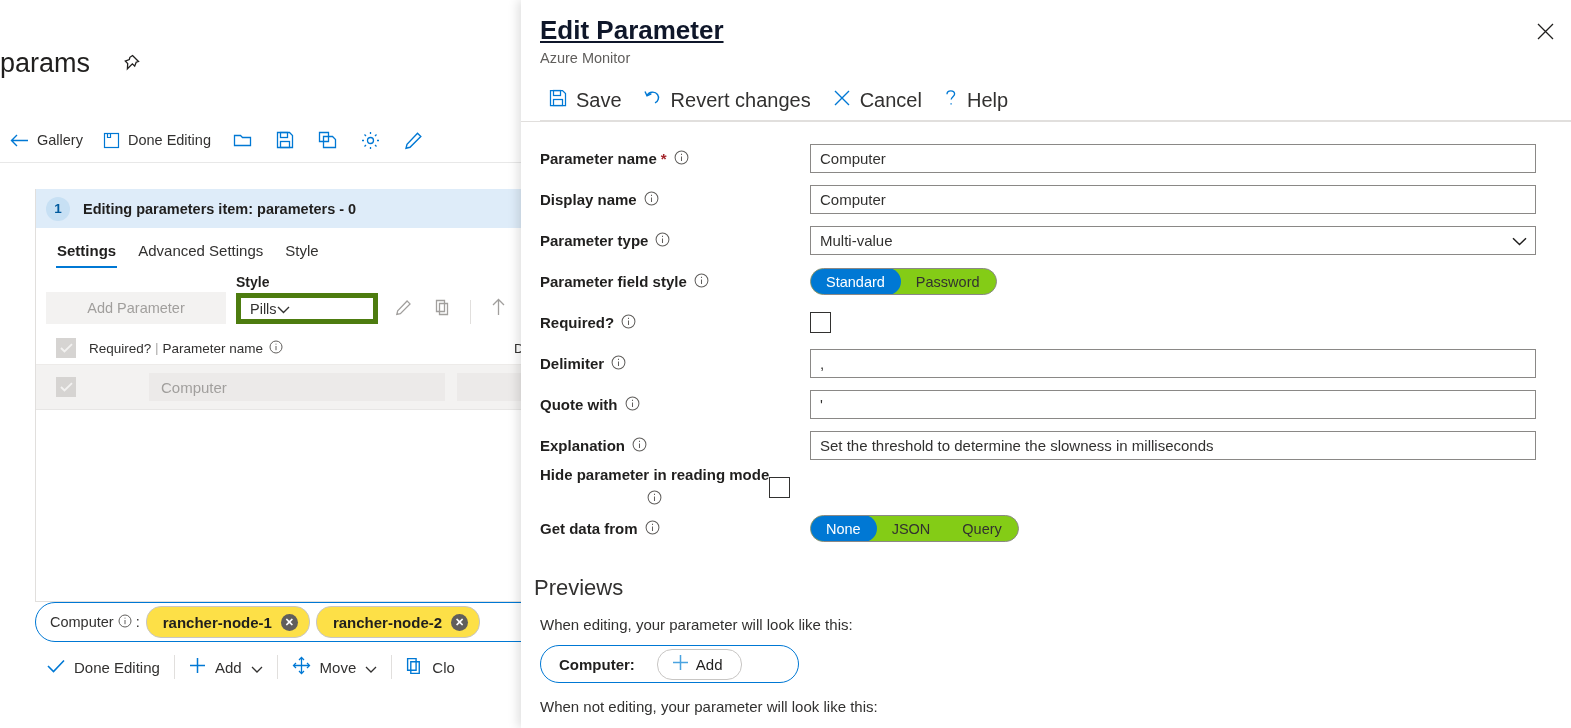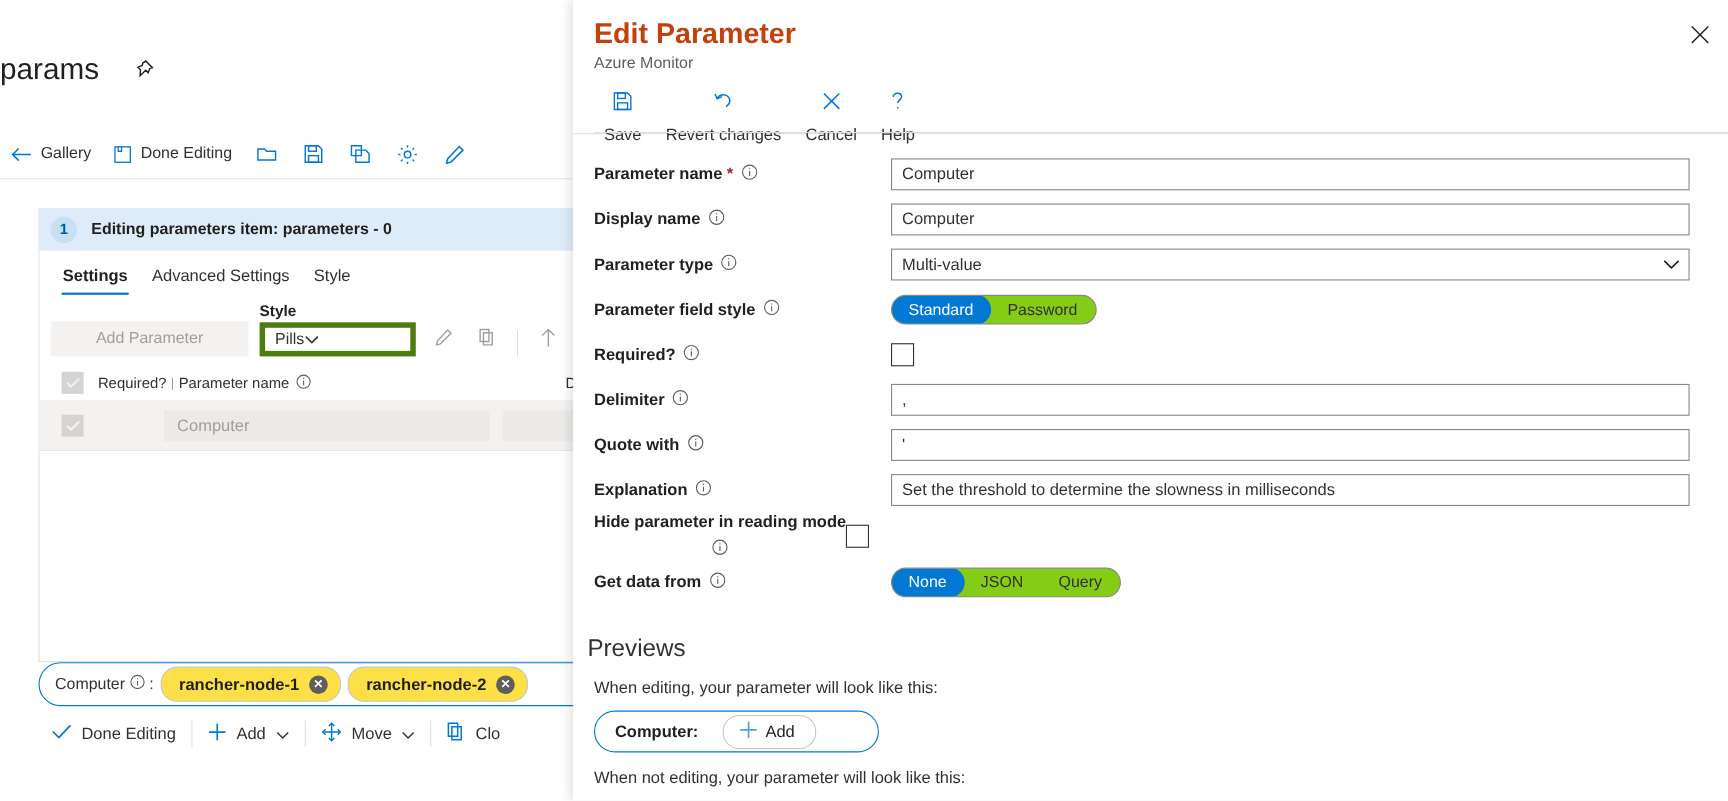--- a/index.html
+++ b/index.html
@@ -254,22 +254,23 @@
     width: 1050px; height: 728px;
     background: #ffffff;
     box-shadow: -3px 0 10px rgba(0,0,0,0.13);
     overflow: hidden;
   }
   #panel-head {
     position: relative;
     padding: 14px 24px 0 19px;
   }
   #panel-title {
-    font-size: 26px; font-weight: 700; color: #c2410c;
+    font-size: 26px; font-weight: 700; color: #0f172a;
     line-height: 32px;
+    text-decoration: underline;
   }
   #panel-subtitle {
     font-size: 14.5px; color: #605e5c;
     margin-top: 4px;
   }
   #panel-close {
     position: absolute;
     right: 10px; top: 15px;
     width: 32px; height: 32px;
     display: flex; align-items: center; justify-content: center;
@@ -283,22 +284,22 @@
     border-bottom: 1px solid #e1dfdd;
     position: relative;
   }
   #cmd-bar::after {
     content: ""; position: absolute; left: 19px; right: 0; bottom: 0;
     height: 1px; background: #e1dfdd;
   }
   .cmd {
     display: flex; align-items: center; gap: 9px;
     padding: 0 11px; height: 34px;
-    font-size: 15px; color: #323130;
-    cursor: pointer; white-space: nowrap; flex-direction: column;
+    font-size: 20px; color: #323130;
+    cursor: pointer; white-space: nowrap;
   }
 
   
   #form { padding: 16px 0 0 0; }
   .frow {
     display: flex; align-items: center;
     min-height: 41px;
     padding-left: 19px;
   }
   .flabel {

